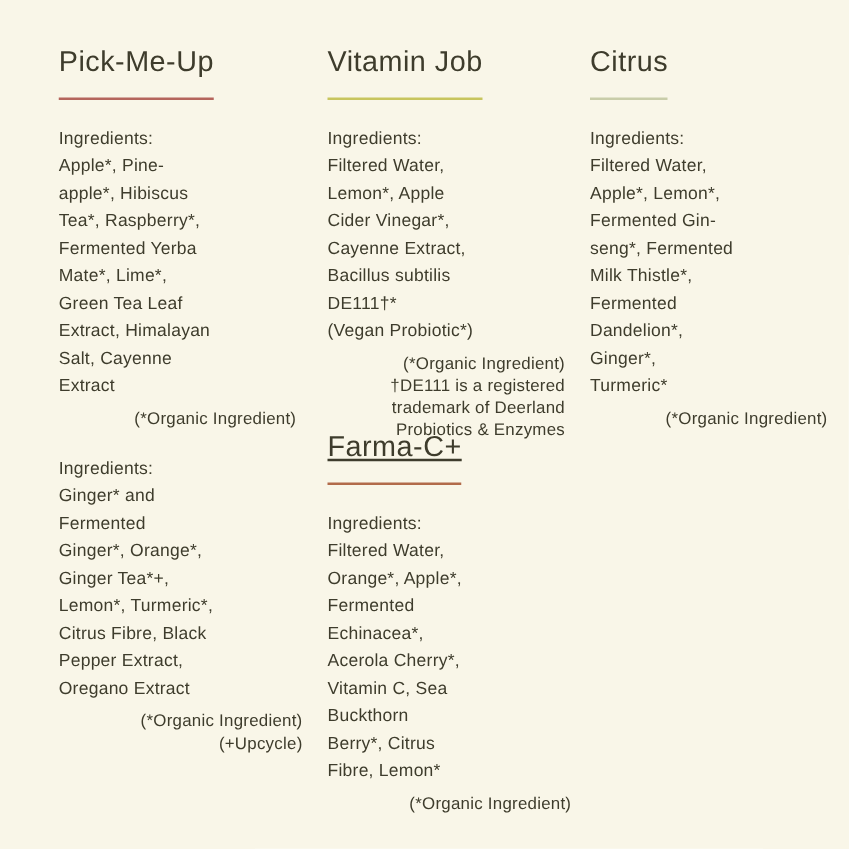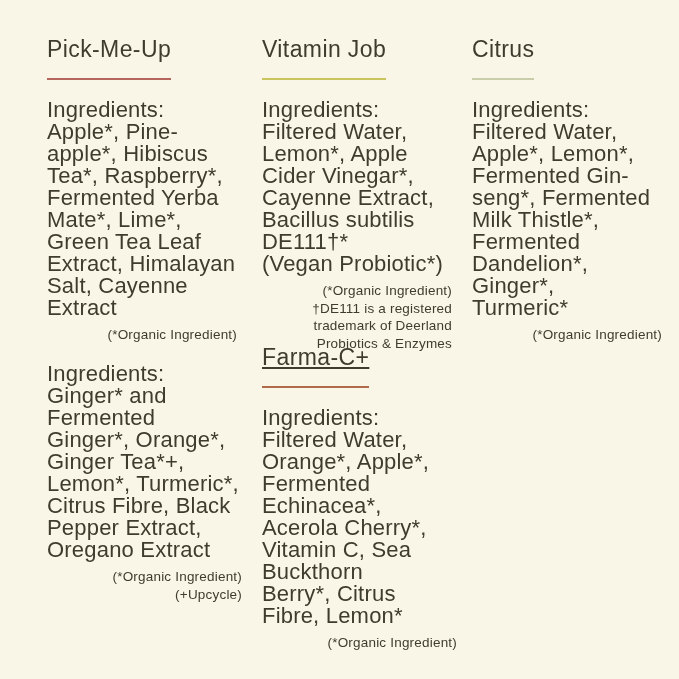--- a/index.html
+++ b/index.html
@@ -17,21 +17,21 @@
     display: inline-block;
     margin: 0;
     font-size: 23px;
     font-weight: 500;
     letter-spacing: 0.4px;
     padding-bottom: 15px;
     border-bottom: 2px solid #3e3c2c;
   }
   .ingredients {
     white-space: pre-line;
-    font-size: 22px;
+    font-size: 14px;
     line-height: 22px;
     letter-spacing: 0.2px;
     margin-top: 19px;
   }
   .footnote {
     white-space: pre-line;
     font-size: 13.5px;
     line-height: 17.5px;
     letter-spacing: 0.2px;
     margin-top: 7px;

